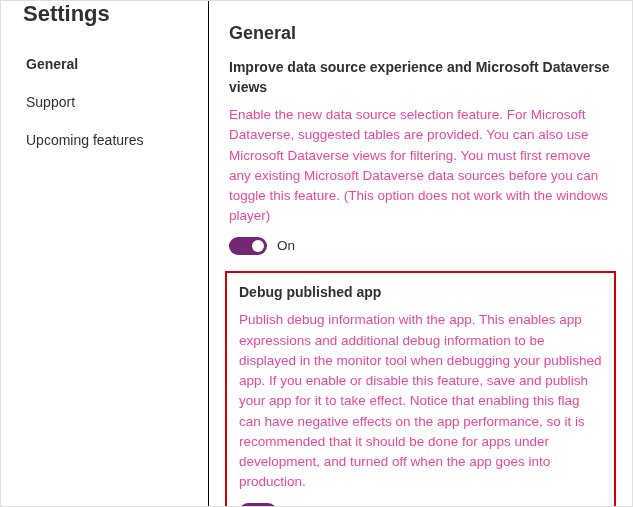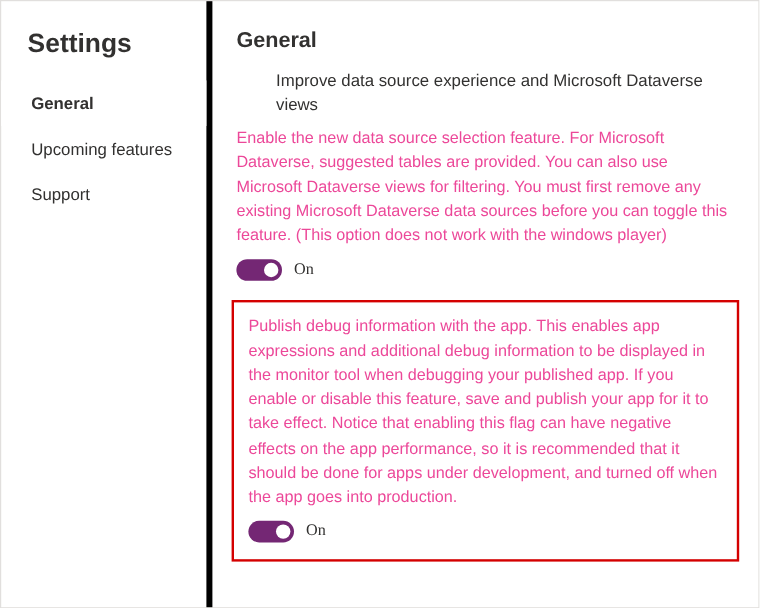--- a/index.html
+++ b/index.html
@@ -15,23 +15,22 @@
       color: #323130;
       font-size: 13.5px;
     }
     .container {
       display: flex;
       width: 100%;
       height: 100%;
       border: 1px solid #e1dfdd;
     }
     .sidebar {
-      width: 176px;
-      border-right: 5px solid #000000;
-      padding-top: 22px;
+      width: 208px;
+      border-right: 1px solid #000000;
       flex-shrink: 0;
     }
     .sidebar-title {
       font-size: 22px;
       font-weight: 600;
       padding: 0 22px 18px 22px;
       color: #323130;
     }
     .sidebar-item {
       padding: 11px 22px;
@@ -60,37 +59,35 @@
       margin-bottom: 16px;
     }
     .section.highlighted {
       border: 2px solid #d40000;
       padding: 10px 12px 14px 12px;
       margin-left: -4px;
       margin-right: -4px;
     }
     .section-heading {
       font-size: 14px;
-      font-weight: 400;
+      font-weight: 700;
       margin-bottom: 8px;
       color: #323130;
       line-height: 1.4;
-      margin-left: 33px;
     }
     .section-desc {
       font-size: 13.5px;
       color: #ec4899;
       line-height: 1.5;
       margin-bottom: 10px;
     }
     .toggle-wrapper {
       display: flex;
-      align-items: flex-start;
+      align-items: center;
       gap: 10px;
-      font-family: Liberation Serif, serif;
     }
     .toggle {
       width: 38px;
       height: 18px;
       background: #742774;
       border-radius: 18px;
       position: relative;
       cursor: pointer;
     }
     .toggle-thumb {
@@ -110,42 +107,43 @@
 </head>
 <body>
 
 <div class="container">
   <div class="sidebar">
     <div class="sidebar-title">Settings</div>
     <div class="sidebar-item active">
       <span>General</span>
     </div>
     <div class="sidebar-item">
-      <span>Upcoming features</span>
+      <span>Support</span>
     </div>
     <div class="sidebar-item">
-      <span>Support</span>
+      <span>Upcoming features</span>
     </div>
   </div>
 
   <div class="content">
     <div class="content-title">General</div>
 
     <div class="section">
       <div class="section-heading">Improve data source experience and Microsoft Dataverse views</div>
       <div class="section-desc">Enable the new data source selection feature. For Microsoft Dataverse, suggested tables are provided. You can also use Microsoft Dataverse views for filtering. You must first remove any existing Microsoft Dataverse data sources before you can toggle this feature. (This option does not work with the windows player)</div>
       <div class="toggle-wrapper">
         <div class="toggle">
           <div class="toggle-thumb"></div>
         </div>
         <span class="toggle-label">On</span>
       </div>
     </div>
 
     <div class="section highlighted">
+      <div class="section-heading">Debug published app</div>
       <div class="section-desc">Publish debug information with the app. This enables app expressions and additional debug information to be displayed in the monitor tool when debugging your published app. If you enable or disable this feature, save and publish your app for it to take effect. Notice that enabling this flag can have negative effects on the app performance, so it is recommended that it should be done for apps under development, and turned off when the app goes into production.</div>
       <div class="toggle-wrapper">
         <div class="toggle">
           <div class="toggle-thumb"></div>
         </div>
         <span class="toggle-label">On</span>
       </div>
     </div>
 
   </div>

